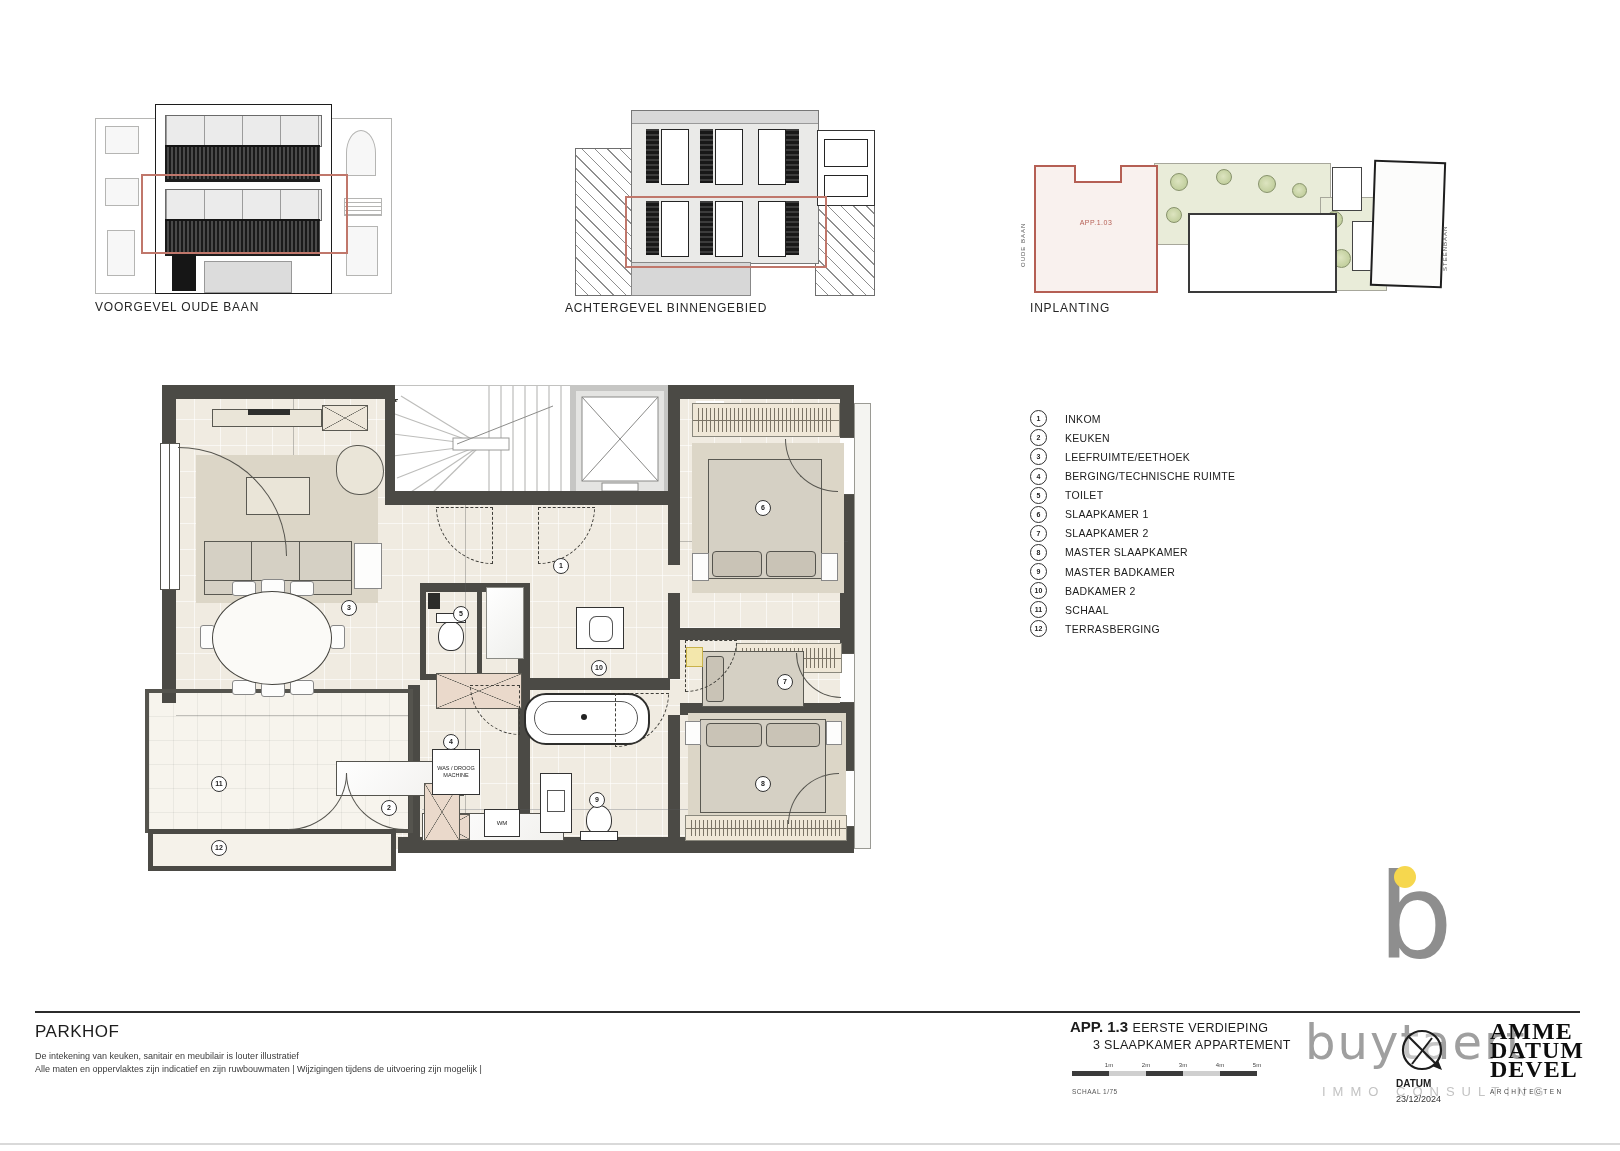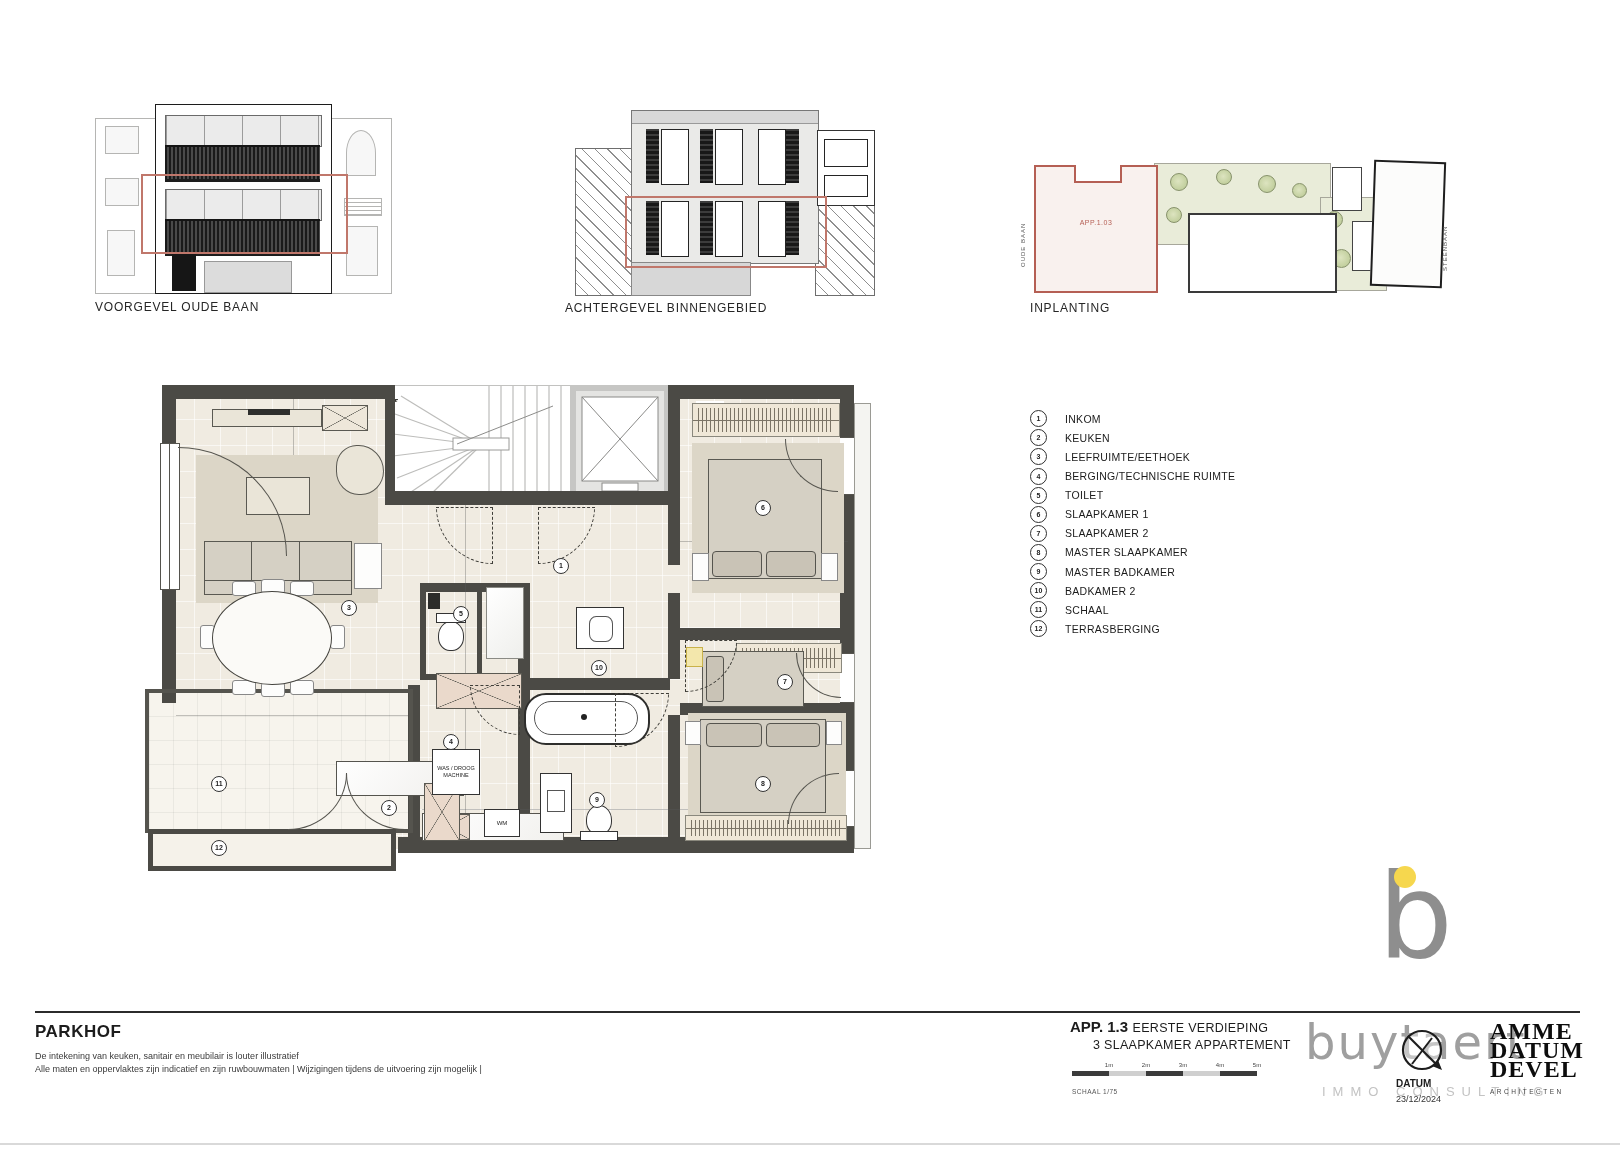--- a/index.html
+++ b/index.html
@@ -367,21 +367,21 @@
         <span class="lg-t">SCHAAL</span>
       </div>
     <div class="lg-row">
         <span class="lg-c">12</span>
         <span class="lg-t">TERRASBERGING</span>
       </div>
   </div>
 
   <div class="abs" style="left:35px;top:1011px;width:1545px;height:1.6px;background:#2b2b2b;"></div>
 
-  <div class="abs" style="left:35px;top:1022px;font-size:17px;font-weight:bold;letter-spacing:.5px;">PARKHOF</div>
+  <div class="abs" style="left:35px;top:1022px;font-size:17px;font-weight:normal;letter-spacing:.5px;">PARKHOF</div>
   <div class="abs small-note" style="left:35px;top:1050px;width:620px;">
     <div>De intekening van keuken, sanitair en meubilair is louter illustratief</div>
     <div>Alle maten en oppervlaktes zijn indicatief en zijn ruwbouwmaten | Wijzigingen tijdens de uitvoering zijn mogelijk |</div>
   </div>
 
   <div class="abs" style="left:1070px;top:1018px;">
     <span style="font-size:15px;font-weight:bold;">APP. 1.3</span>
     <span style="font-size:12.5px;letter-spacing:.3px;">EERSTE VERDIEPING</span>
   </div>
   <div class="abs" style="left:1093px;top:1038px;font-size:12.5px;letter-spacing:.3px;">3 SLAAPKAMER APPARTEMENT</div>

